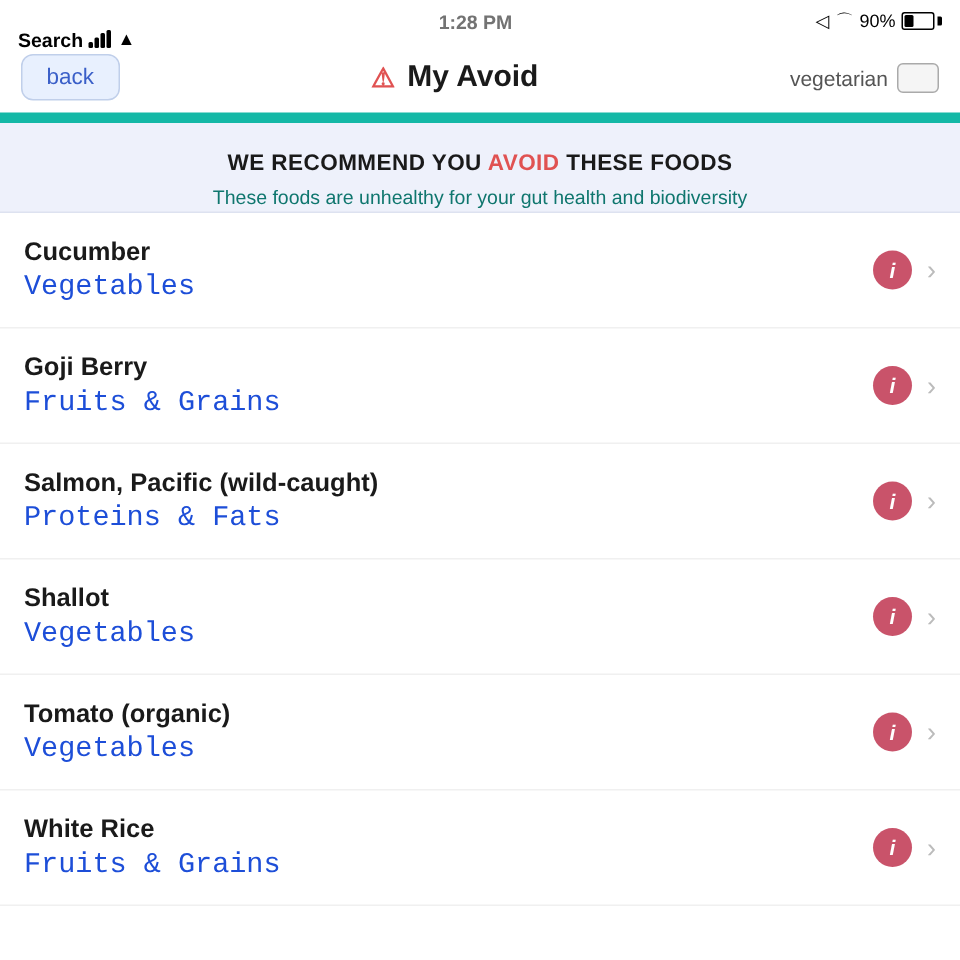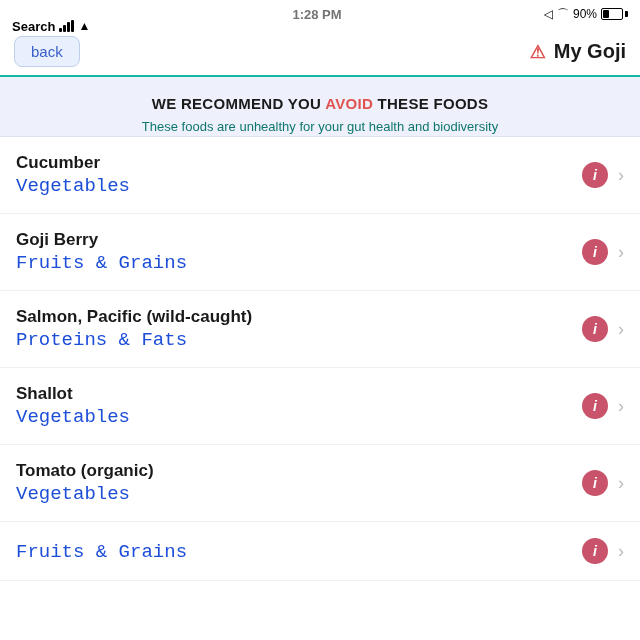--- a/index.html
+++ b/index.html
@@ -90,21 +90,21 @@
       border-radius: 0 1px 1px 0;
     }
 
     
     .nav-bar {
       display: flex;
       justify-content: space-between;
       align-items: center;
       padding: 8px 14px;
       background: #fff;
-      border-bottom: 2px solid #14b8a6;
+      border-bottom: 7px solid #14b8a6;
     }
     .back-btn {
       background: #e8f0fe;
       border: 1px solid #c0cfea;
       border-radius: 8px;
       padding: 6px 16px;
       font-size: 15px;
       color: #3a5fc8;
       cursor: pointer;
       font-weight: 500;
@@ -234,21 +234,25 @@
       </div>
       <div class="battery-tip"></div>
     </div>
   </div>
 </div>
 
 <div class="nav-bar">
   <button class="back-btn">back</button>
   <div class="nav-title">
     <span class="alert-icon">⚠</span>
-    <span>My Goji</span>
+    <span>My Avoid</span>
+  </div>
+  <div class="nav-right">
+    <span>vegetarian</span>
+    <div class="toggle-box"></div>
   </div>
 </div>
 
 <div class="recommendation-banner">
   <div class="rec-title">
     <span>WE RECOMMEND YOU </span><span class="avoid">AVOID</span><span> THESE FOODS</span>
   </div>
   <div class="rec-subtitle">These foods are unhealthy for your gut health and biodiversity</div>
 </div>
 
@@ -298,20 +302,21 @@
         <div class="food-name">Tomato (organic)</div>
         <div class="food-category">Vegetables</div>
       </div>
       <div class="food-actions">
         <div class="info-badge">i</div>
         <span class="chevron">›</span>
       </div>
     </div>
     <div class="food-item">
       <div class="food-info">
+        <div class="food-name">White Rice</div>
         <div class="food-category">Fruits &amp; Grains</div>
       </div>
       <div class="food-actions">
         <div class="info-badge">i</div>
         <span class="chevron">›</span>
       </div>
     </div>
   </div>
 
 </body></html>

